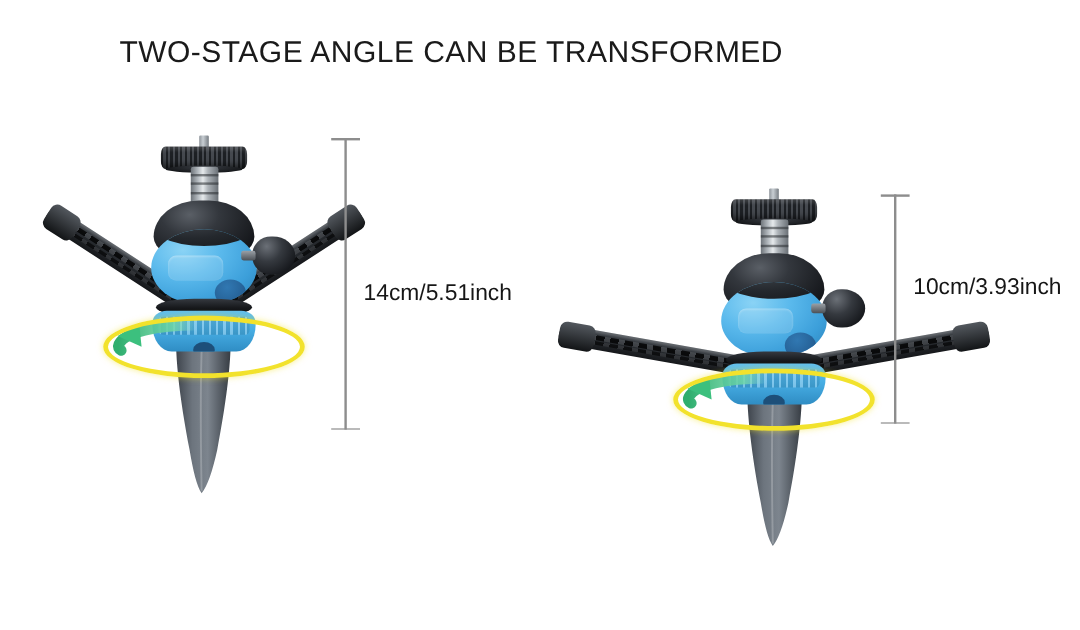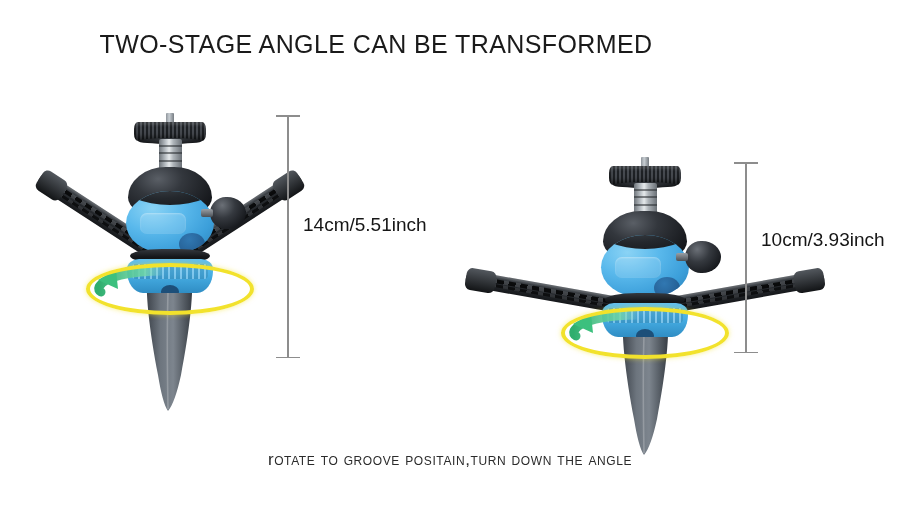--- a/index.html
+++ b/index.html
@@ -300,21 +300,21 @@
       <path d="M78,8 C44,8 18,14 13,24 C12,26 13,28 15,29" stroke="url(#gg1)" stroke-width="9" fill="none" stroke-linecap="round"></path>
       <path d="M30,7 L12,17 L32,26 Z" fill="#3cc07e"></path>
     </svg>
     <div class="ring-rot"></div>
   </div>
 
   <div class="dim" style="left:287px;top:115px;height:243px;">
     <div class="vline"></div>
     <div class="cap top"></div>
     <div class="cap bot"></div>
-    <div class="dlabel" style="top:110px;">14cm/5.51inch</div>
+    <div class="dlabel" style="top:130px;">14cm/5.51inch</div>
   </div>
 
   <div class="tripod" style="left:645px;top:157px;width:0;height:0;">
 
     <div class="leg" style="left:-182px;top:146px;width:190px;height:16px;
                 transform:rotate(10deg);transform-origin:100% 50%;">
       <div class="slots"></div>
       <div class="slots2"></div>
       <div class="foot" style="left:0;"></div>
     </div>
@@ -378,15 +378,14 @@
     <div class="ring-rot"></div>
   </div>
 
   <div class="dim" style="left:745px;top:162px;height:191px;">
     <div class="vline"></div>
     <div class="cap top"></div>
     <div class="cap bot"></div>
     <div class="dlabel" style="top:78px;">10cm/3.93inch</div>
   </div>
 
-  <div class="caption">Rotate to groove positain,turn down the angle</div>
 
 </div>
 
 </body></html>

